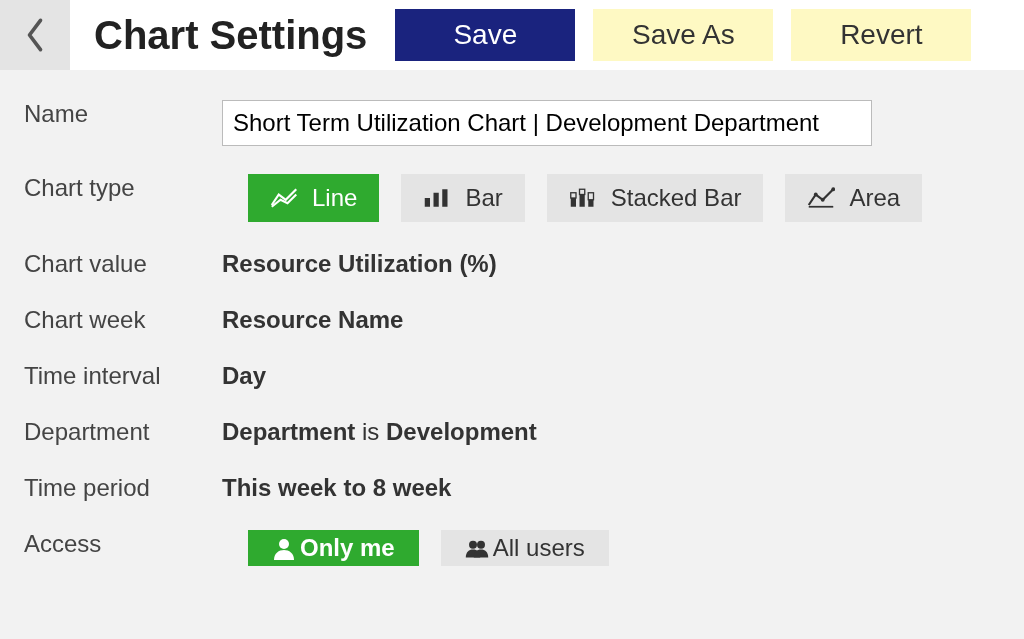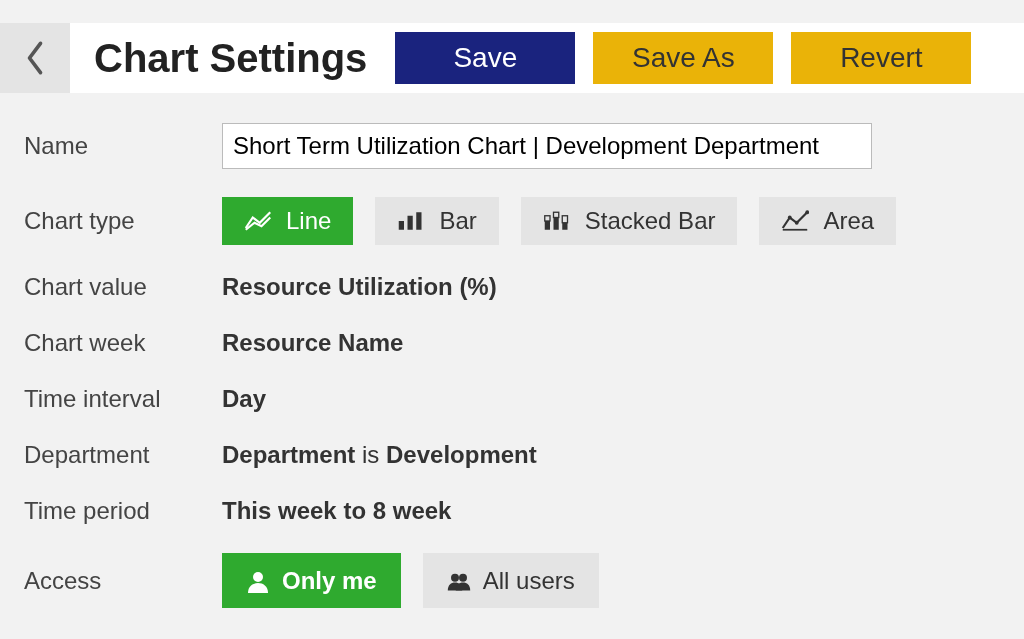--- a/index.html
+++ b/index.html
@@ -10,21 +10,20 @@
     background:#f2f2f2;
     color:#333;
   }
 
   
   .header {
     display:flex;
     align-items:stretch;
     height:70px;
     background:#ffffff;
-    margin-top:23px;
   }
   .back-btn {
     width:70px;
     background:#e4e4e4;
     display:flex;
     align-items:center;
     justify-content:center;
     cursor:pointer;
   }
   .back-btn svg { width:22px; height:38px; }
@@ -49,29 +48,28 @@
     padding:0 30px;
     display:flex;
     align-items:center;
     justify-content:center;
     font-size:28px;
     font-weight:400;
     cursor:pointer;
     border:none;
   }
   .hbtn.primary { background:#1a237e; color:#fff; }
-  .hbtn.secondary { background:#eab308; color:#333; }
+  .hbtn.secondary { background:#fef9c3; color:#333; }
 
   
   .form {
     padding:30px 24px 0 24px;
   }
   .row {
     display:flex;
-    align-items:center;
     margin-bottom:28px;
   }
   .row .label {
     width:198px;
     flex:0 0 198px;
     font-size:24px;
     font-weight:400;
     color:#444;
   }
   .row .value {
@@ -87,41 +85,42 @@
     font-size:24px;
     padding:4px 10px;
     border:1px solid #bbb;
     background:#fff;
     font-family:inherit;
   }
 
   .btn-group {
     display:flex;
     gap:22px;
+    margin-left:26px;
   }
   .type-btn {
     height:48px;
     padding:0 22px;
     display:flex;
     align-items:center;
     gap:14px;
     font-size:24px;
     cursor:pointer;
     border:none;
   }
   .type-btn.selected { background:#2faa2f; color:#fff; }
   .type-btn.unselected { background:#e4e4e4; color:#333; }
   .type-btn svg.icon { width:28px; height:22px; flex:0 0 auto; }
 
   .access-btn {
-    height:55px;
+    height:36px;
     padding:0 24px;
     display:flex;
     align-items:center;
-    gap:12px;
+    gap:4px;
     font-size:24px;
     font-weight:600;
     cursor:pointer;
     border:none;
   }
   .access-btn.selected { background:#2faa2f; color:#fff; }
   .access-btn.unselected { background:#e4e4e4; color:#333; font-weight:400; }
   .access-btn svg.icon { width:24px; height:24px; flex:0 0 auto; }
 </style>
 </head>

